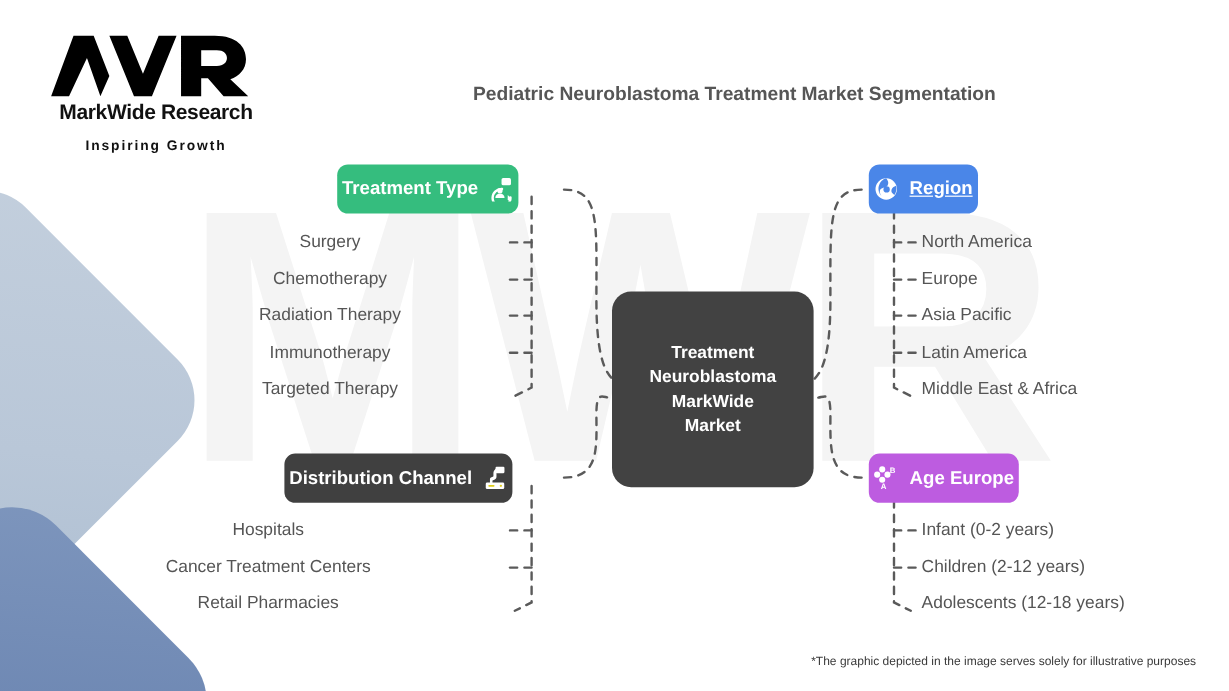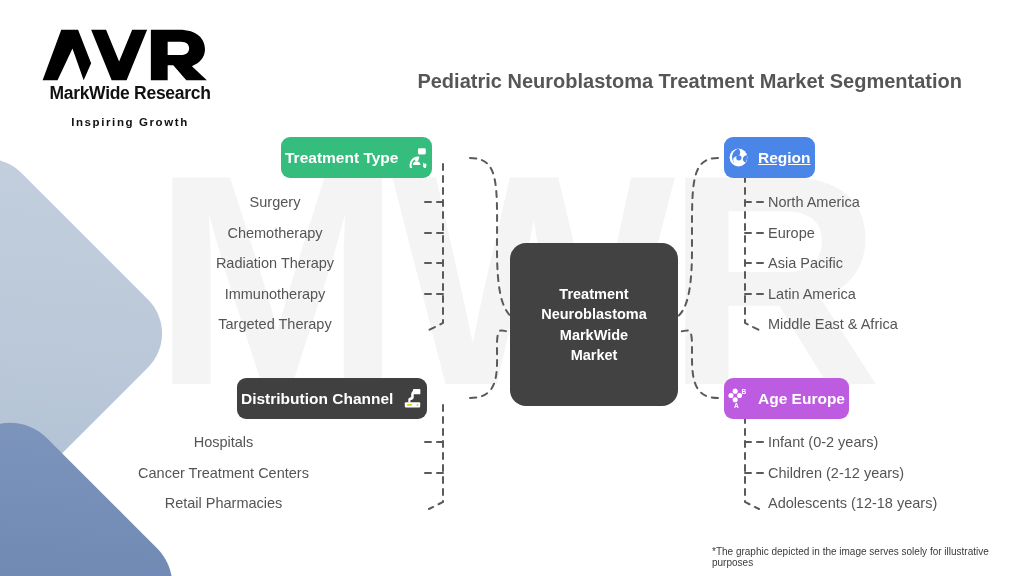--- a/index.html
+++ b/index.html
@@ -41,21 +41,21 @@
     margin-top:1px;
   }
   .logo-tag {
     font-size:11.5px; font-weight:bold; color:#111; letter-spacing:1.6px;
     margin-top:12px;
   }
 
   
   .title {
     position:absolute; left:262px; top:70px; width:700px;
-    text-align:right; font-size:20px; font-weight:bold; color:#565656;
+    text-align:center; font-size:16px; font-weight:bold; color:#565656;
   }
 
   
   .links { position:absolute; inset:0; }
 
   
   .center-node {
     position:absolute; left:510px; top:243px; width:168px; height:163px;
     background:#424242; border-radius:16px;
     display:flex; align-items:center; justify-content:center;
@@ -85,21 +85,21 @@
   .leaves-region    { left:768px; top:187px; width:260px; }
   .leaves-distrib   { left:96px; top:427px; width:255px; }
   .leaves-age       { left:768px; top:427px; width:260px; }
 
   
   .source {
     position:absolute; left:402px; top:543px;
     font-size:11.5px; font-weight:bold; color:#222;
   }
   .disclaimer {
-    position:absolute; left:712px; top:546px;
+    position:absolute; left:676px; top:546px;
     font-size:10px; color:#3a3a3a;
   }
 </style>
 </head>
 <body>
 
 <div class="canvas">
 
   <div class="deco deco-light"></div>
   <div class="deco deco-dark"></div>

